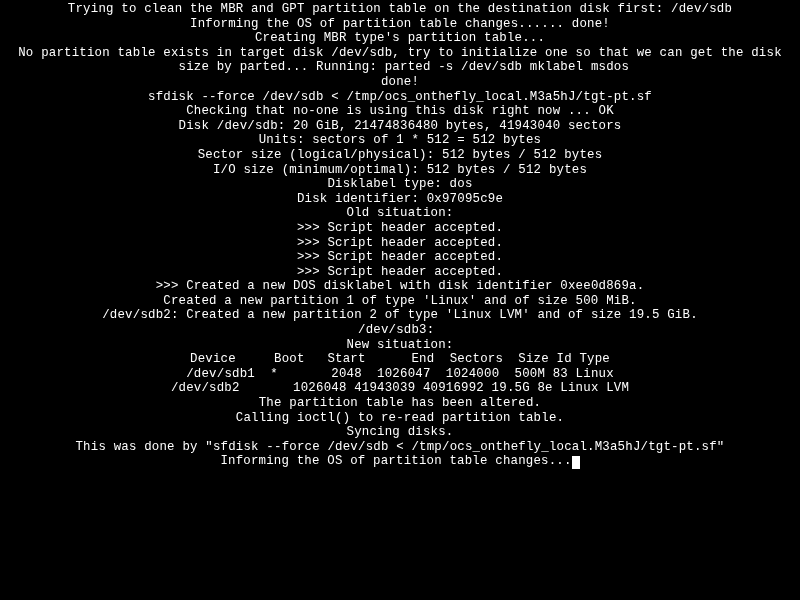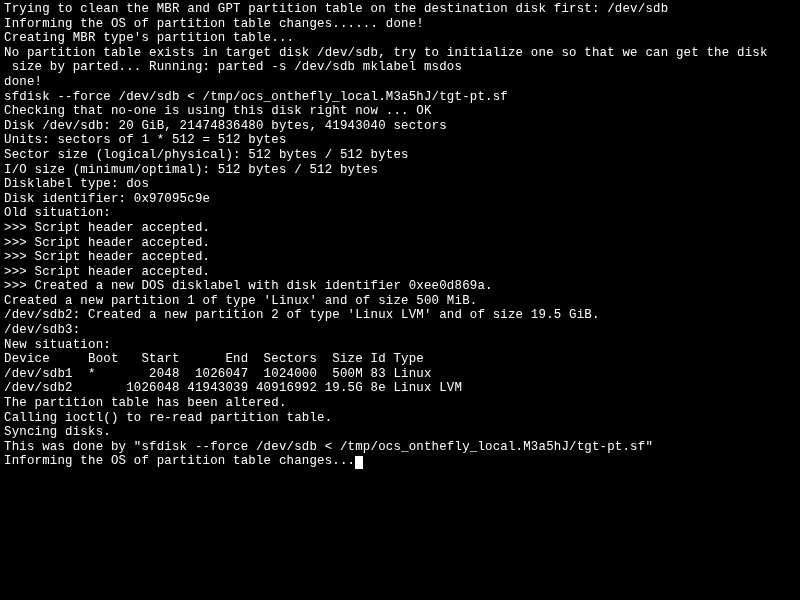--- a/index.html
+++ b/index.html
@@ -1,15 +1,15 @@
 <!DOCTYPE html>
 <html><head>
 <meta charset="utf-8">
 <style>
-  * { margin: 0; padding: 0; box-sizing: border-box; }
+  * { margin: 0; padding: 0; box-sizing: border-box; text-align: center; }
   html, body {
     width: 800px;
     height: 600px;
     background: #000;
     color: #fff;
     font-family: "Courier New", monospace;
     font-size: 12.4px;
     line-height: 14.6px;
     overflow: hidden;
     letter-spacing: 0.2px;

